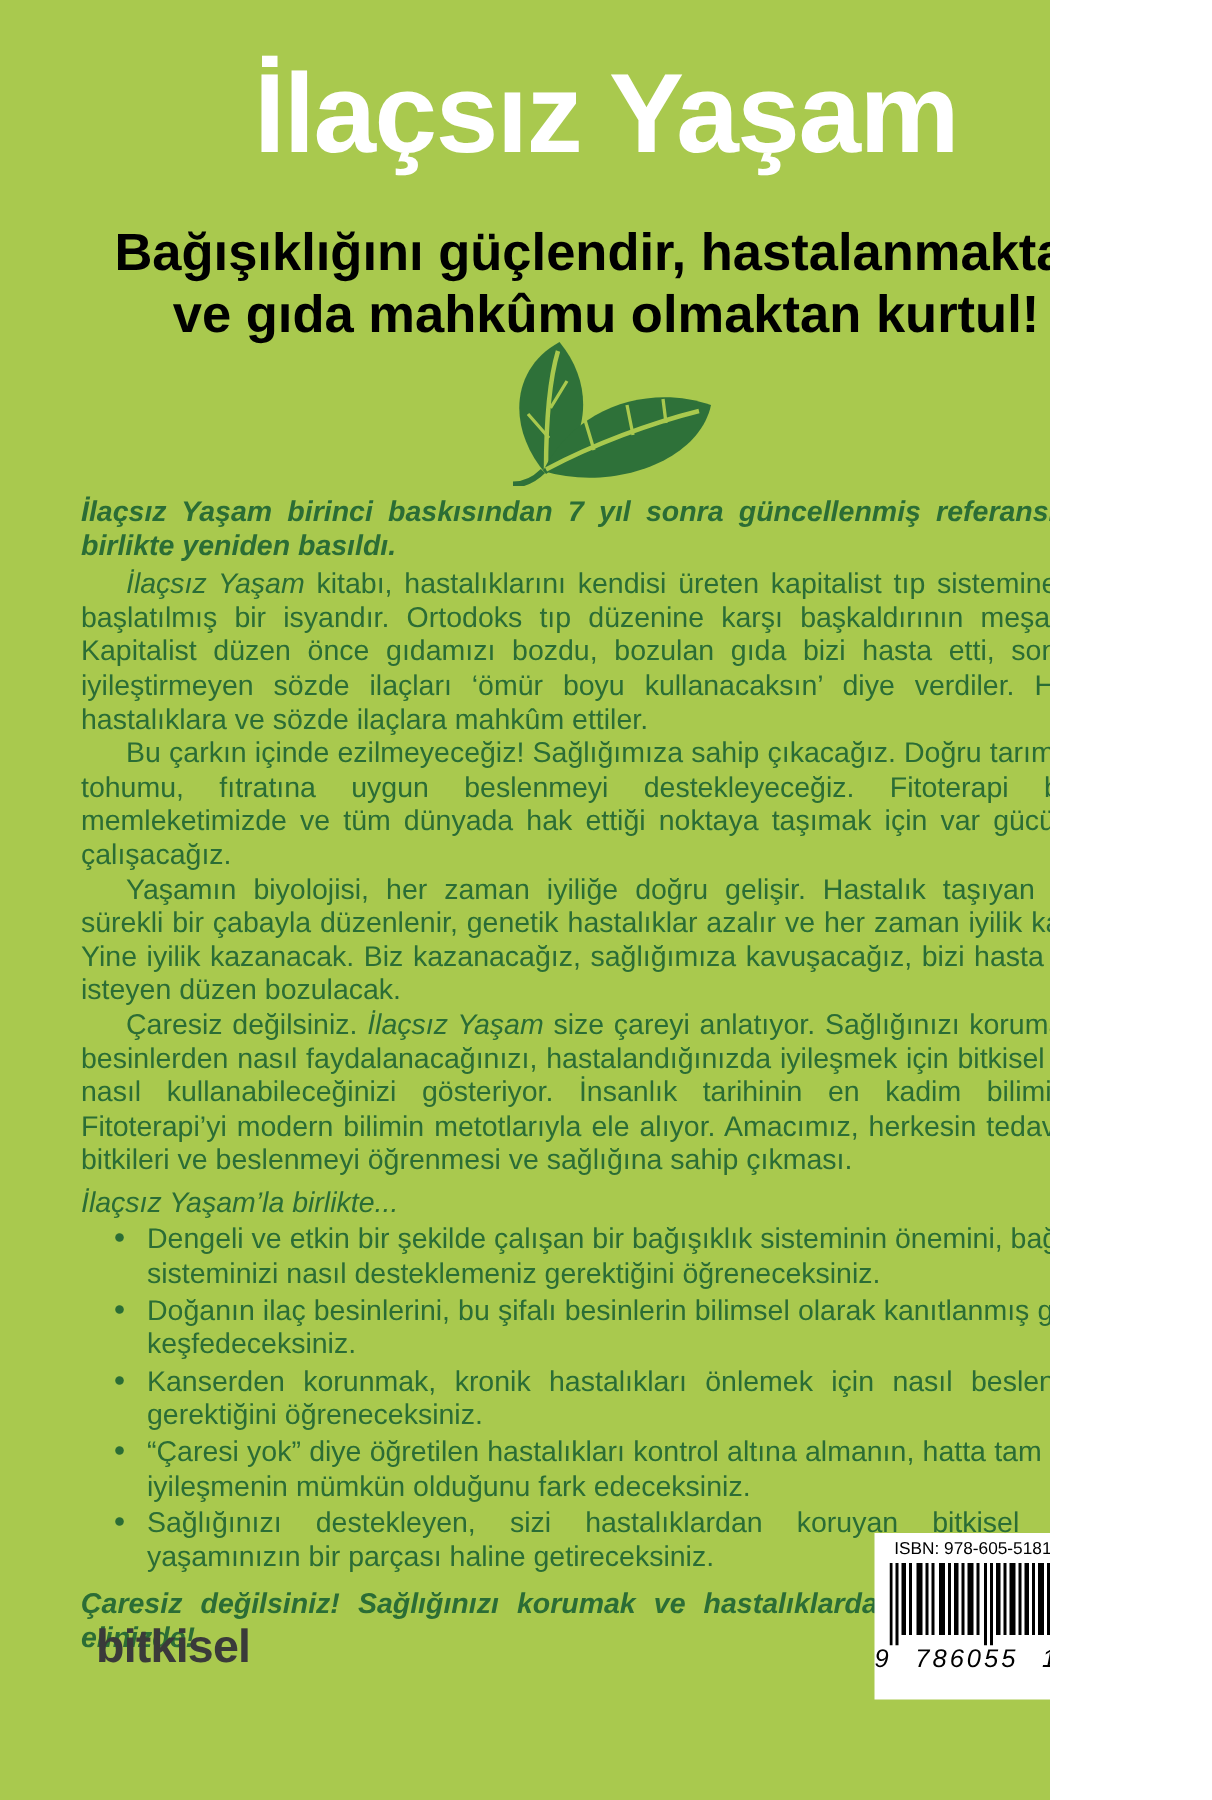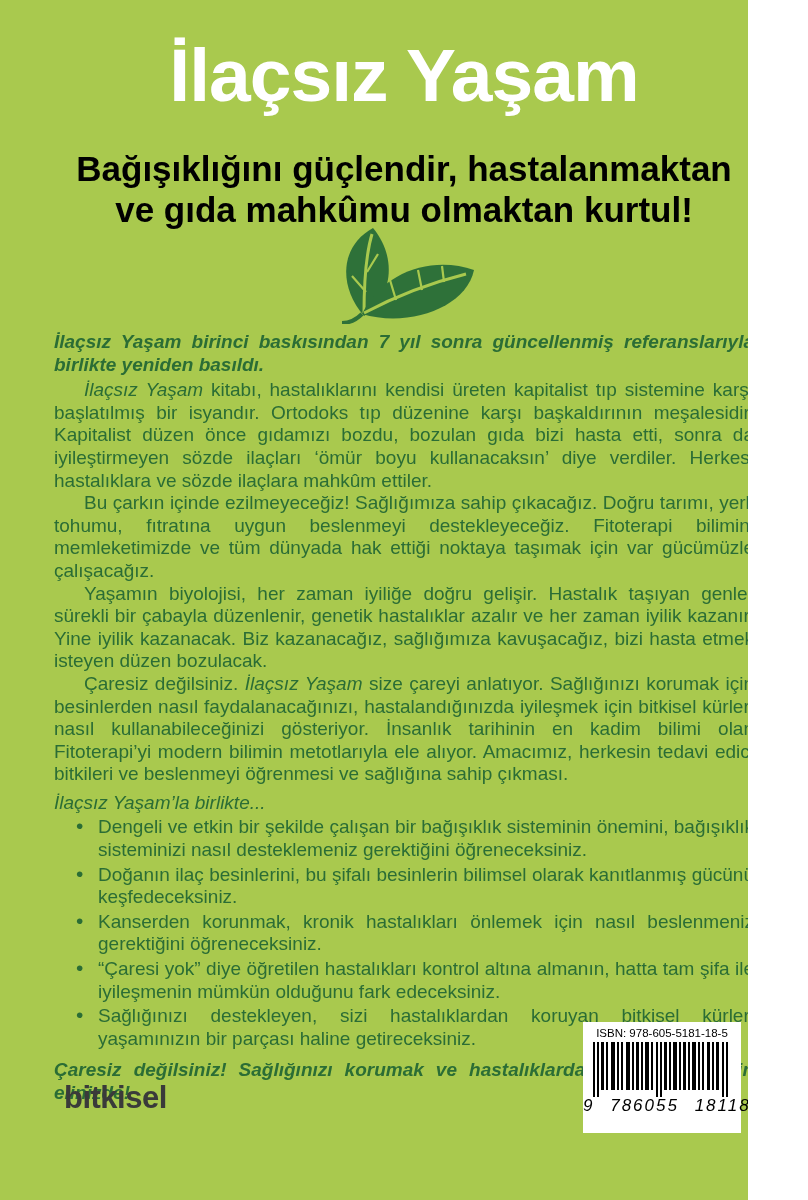--- a/index.html
+++ b/index.html
@@ -2,21 +2,20 @@
 <html lang="tr"><head>
 <meta charset="utf-8">
 <style>
   html,body{margin:0;padding:0;}
   .cover{
     position:relative;
     width:700px;height:1200px;
     background:#a9c94e;
     font-family:"Liberation Sans", sans-serif;
     overflow:hidden;
-    padding-left:48px;
   }
   .title{
     position:absolute;top:36px;left:0;width:808px;
     text-align:center;
     color:#ffffff;
     font-size:75px;font-weight:bold;
     letter-spacing:-1px;
     line-height:1.05;
   }
   .subtitle{

